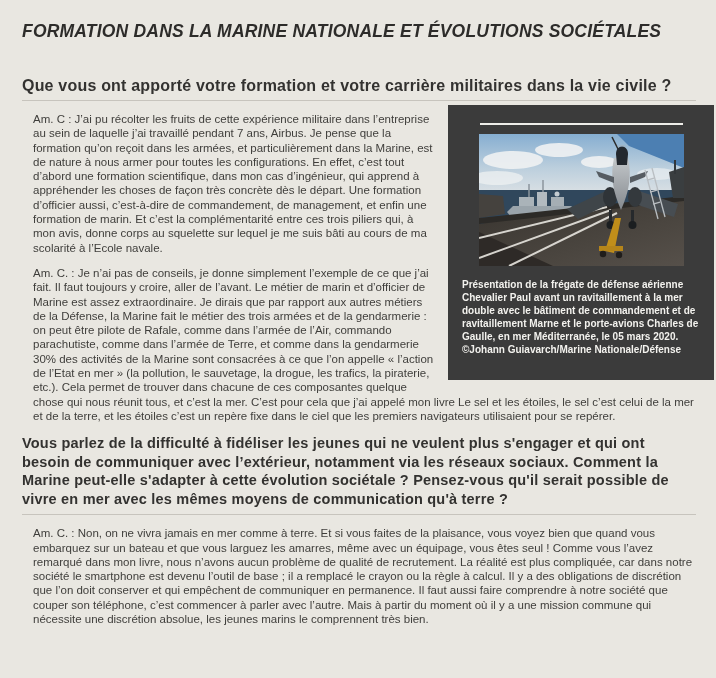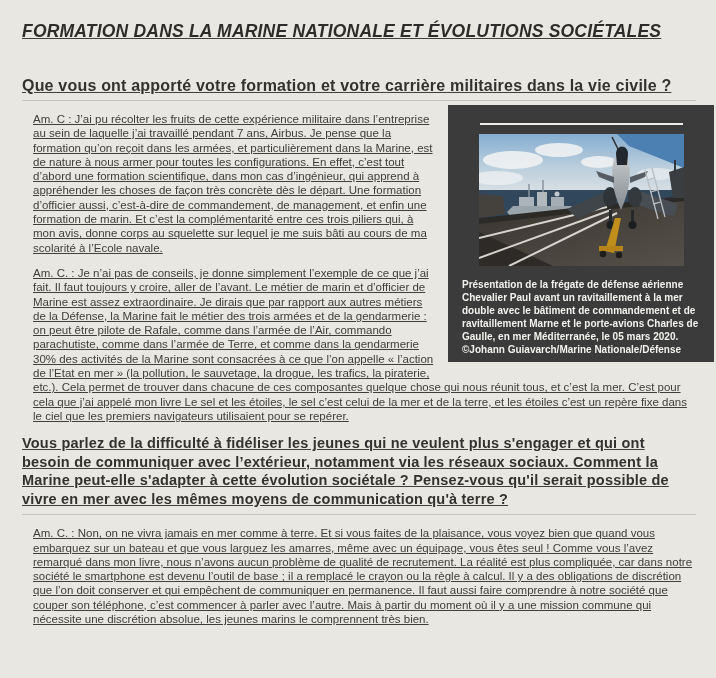--- a/index.html
+++ b/index.html
@@ -3,21 +3,21 @@
 <meta charset="utf-8">
 <style>
   html, body { margin: 0; padding: 0; }
   body {
     width: 716px; height: 678px;
     background: #e9e7e1;
     overflow: hidden;
     font-family: "Liberation Sans", sans-serif;
     color: #403f3c;
   }
-  .doc { padding: 20px 20px 0 22px; text-decoration: underline; }
+  .doc { padding: 20px 20px 0 22px; }
 
   .doc-title {
     font-style: italic;
     font-weight: 600;
     font-size: 17.5px;
     line-height: 22px;
     letter-spacing: 0.2px;
     color: #2d2c2a;
     margin: 0 0 36px 0;
   }
@@ -50,21 +50,21 @@
   }
   .photo-rule {
     width: 203px; height: 2px;
     background: #eeede9;
     margin: 0 auto 9px auto;
   }
   .photo-frame { width: 205px; height: 132px; margin: 0 auto; }
   .photo-frame svg { display: block; width: 205px; height: 132px; }
   .photo-caption {
     margin: 12px 14px 0 14px;
-    padding-bottom: 6px;
+    padding-bottom: 24px;
     font-size: 10px;
     font-weight: 700;
     line-height: 13px;
     color: #f3f2ee;
   }
   .photo-credit { display: block; }
 </style>
 </head>
 <body>
 

